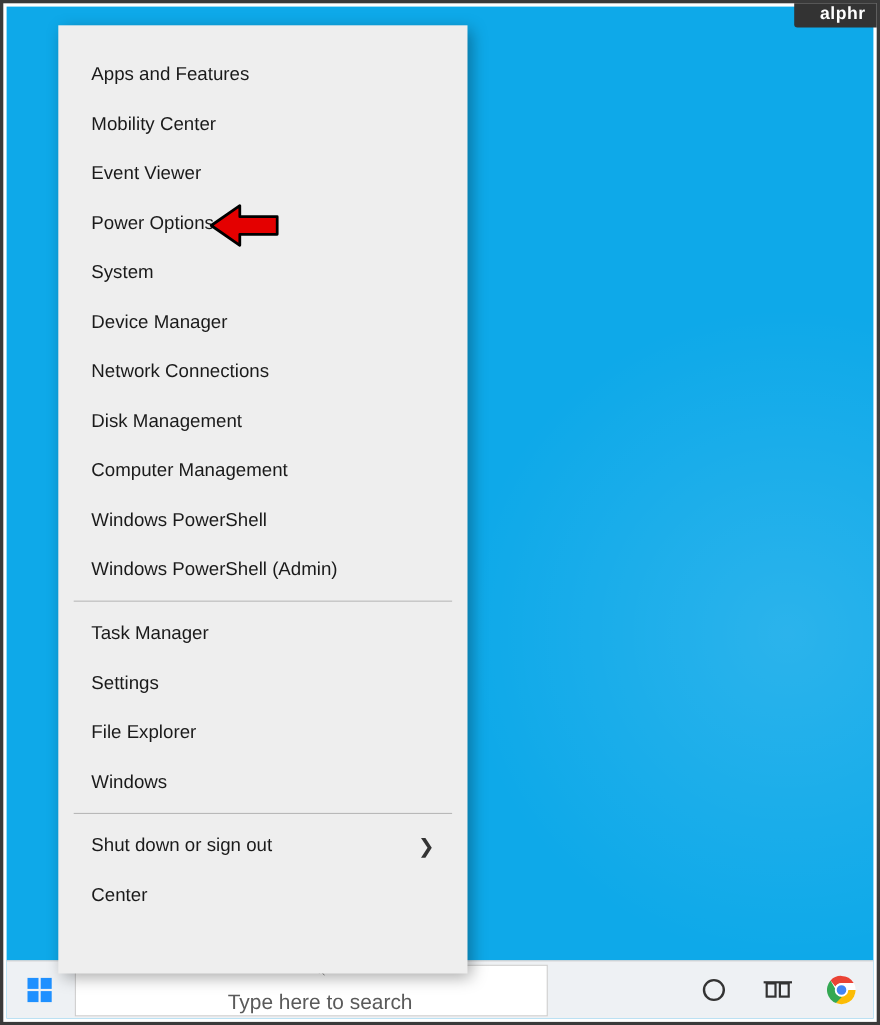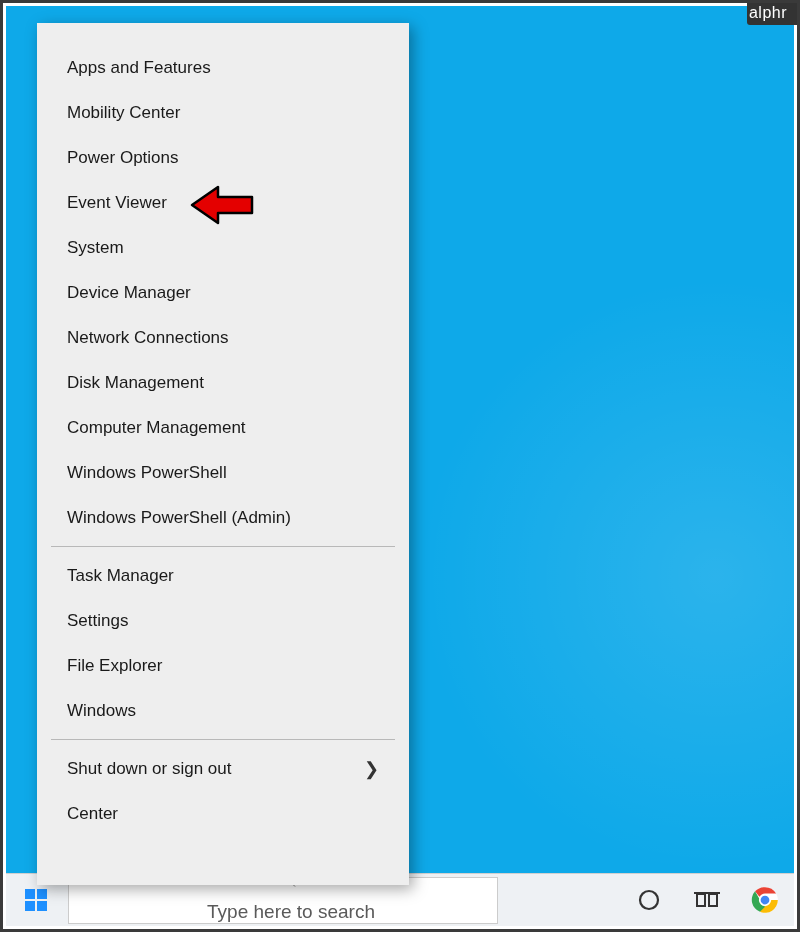--- a/index.html
+++ b/index.html
@@ -6,42 +6,42 @@
   html, body { width: 800px; height: 932px; overflow: hidden; font-family: "Segoe UI", Arial, sans-serif; }
   .outer {
     width: 800px; height: 932px;
     background: #fff;
     border: 3px solid #3a3a3a;
     position: relative;
   }
   .watermark {
     position: absolute; top: 0; right: 0;
     background: #333; color: #fff;
-    font-size: 16px; font-weight: 400;
-    padding: 1px 10px 3px 2px;
+    font-size: 16px; font-weight: 700;
+    padding: 1px 10px 3px 23px;
     letter-spacing: 0.5px;
     border-bottom-left-radius: 3px;
     z-index: 50;
   }
   .desktop {
     position: absolute; left: 3px; right: 3px; top: 3px; bottom: 3px;
     background: #0ea9e9;
   }
   .desktop::after {
     content: "";
     position: absolute;
     left: 410px; top: 270px;
     width: 600px; height: 600px;
     border-radius: 50%;
     background: radial-gradient(circle, rgba(255,255,255,0.12) 0%, rgba(255,255,255,0) 70%);
     pointer-events: none;
   }
   .menu {
     position: absolute;
-    left: 34px;
+    left: 50px;
     top: 20px;
     width: 372px;
     height: 862px;
     background: #eeeeee;
     box-shadow: 4px 4px 14px rgba(0,0,0,0.35);
     padding: 22px 0 4px 0;
     font-size: 17px;
     color: #1a1a1a;
     z-index: 10;
   }
@@ -109,24 +109,24 @@
 
   <div class="menu">
 
     <div class="menu-item">
         <span>Apps and Features</span>
       </div>
     <div class="menu-item">
         <span>Mobility Center</span>
       </div>
     <div class="menu-item">
+        <span>Event Viewer</span>
+      </div>
+    <div class="menu-item">
         <span>Power Options</span>
-      </div>
-    <div class="menu-item">
-        <span>Event Viewer</span>
       </div>
     <div class="menu-item">
         <span>System</span>
       </div>
     <div class="menu-item">
         <span>Device Manager</span>
       </div>
     <div class="menu-item">
         <span>Network Connections</span>
       </div>

